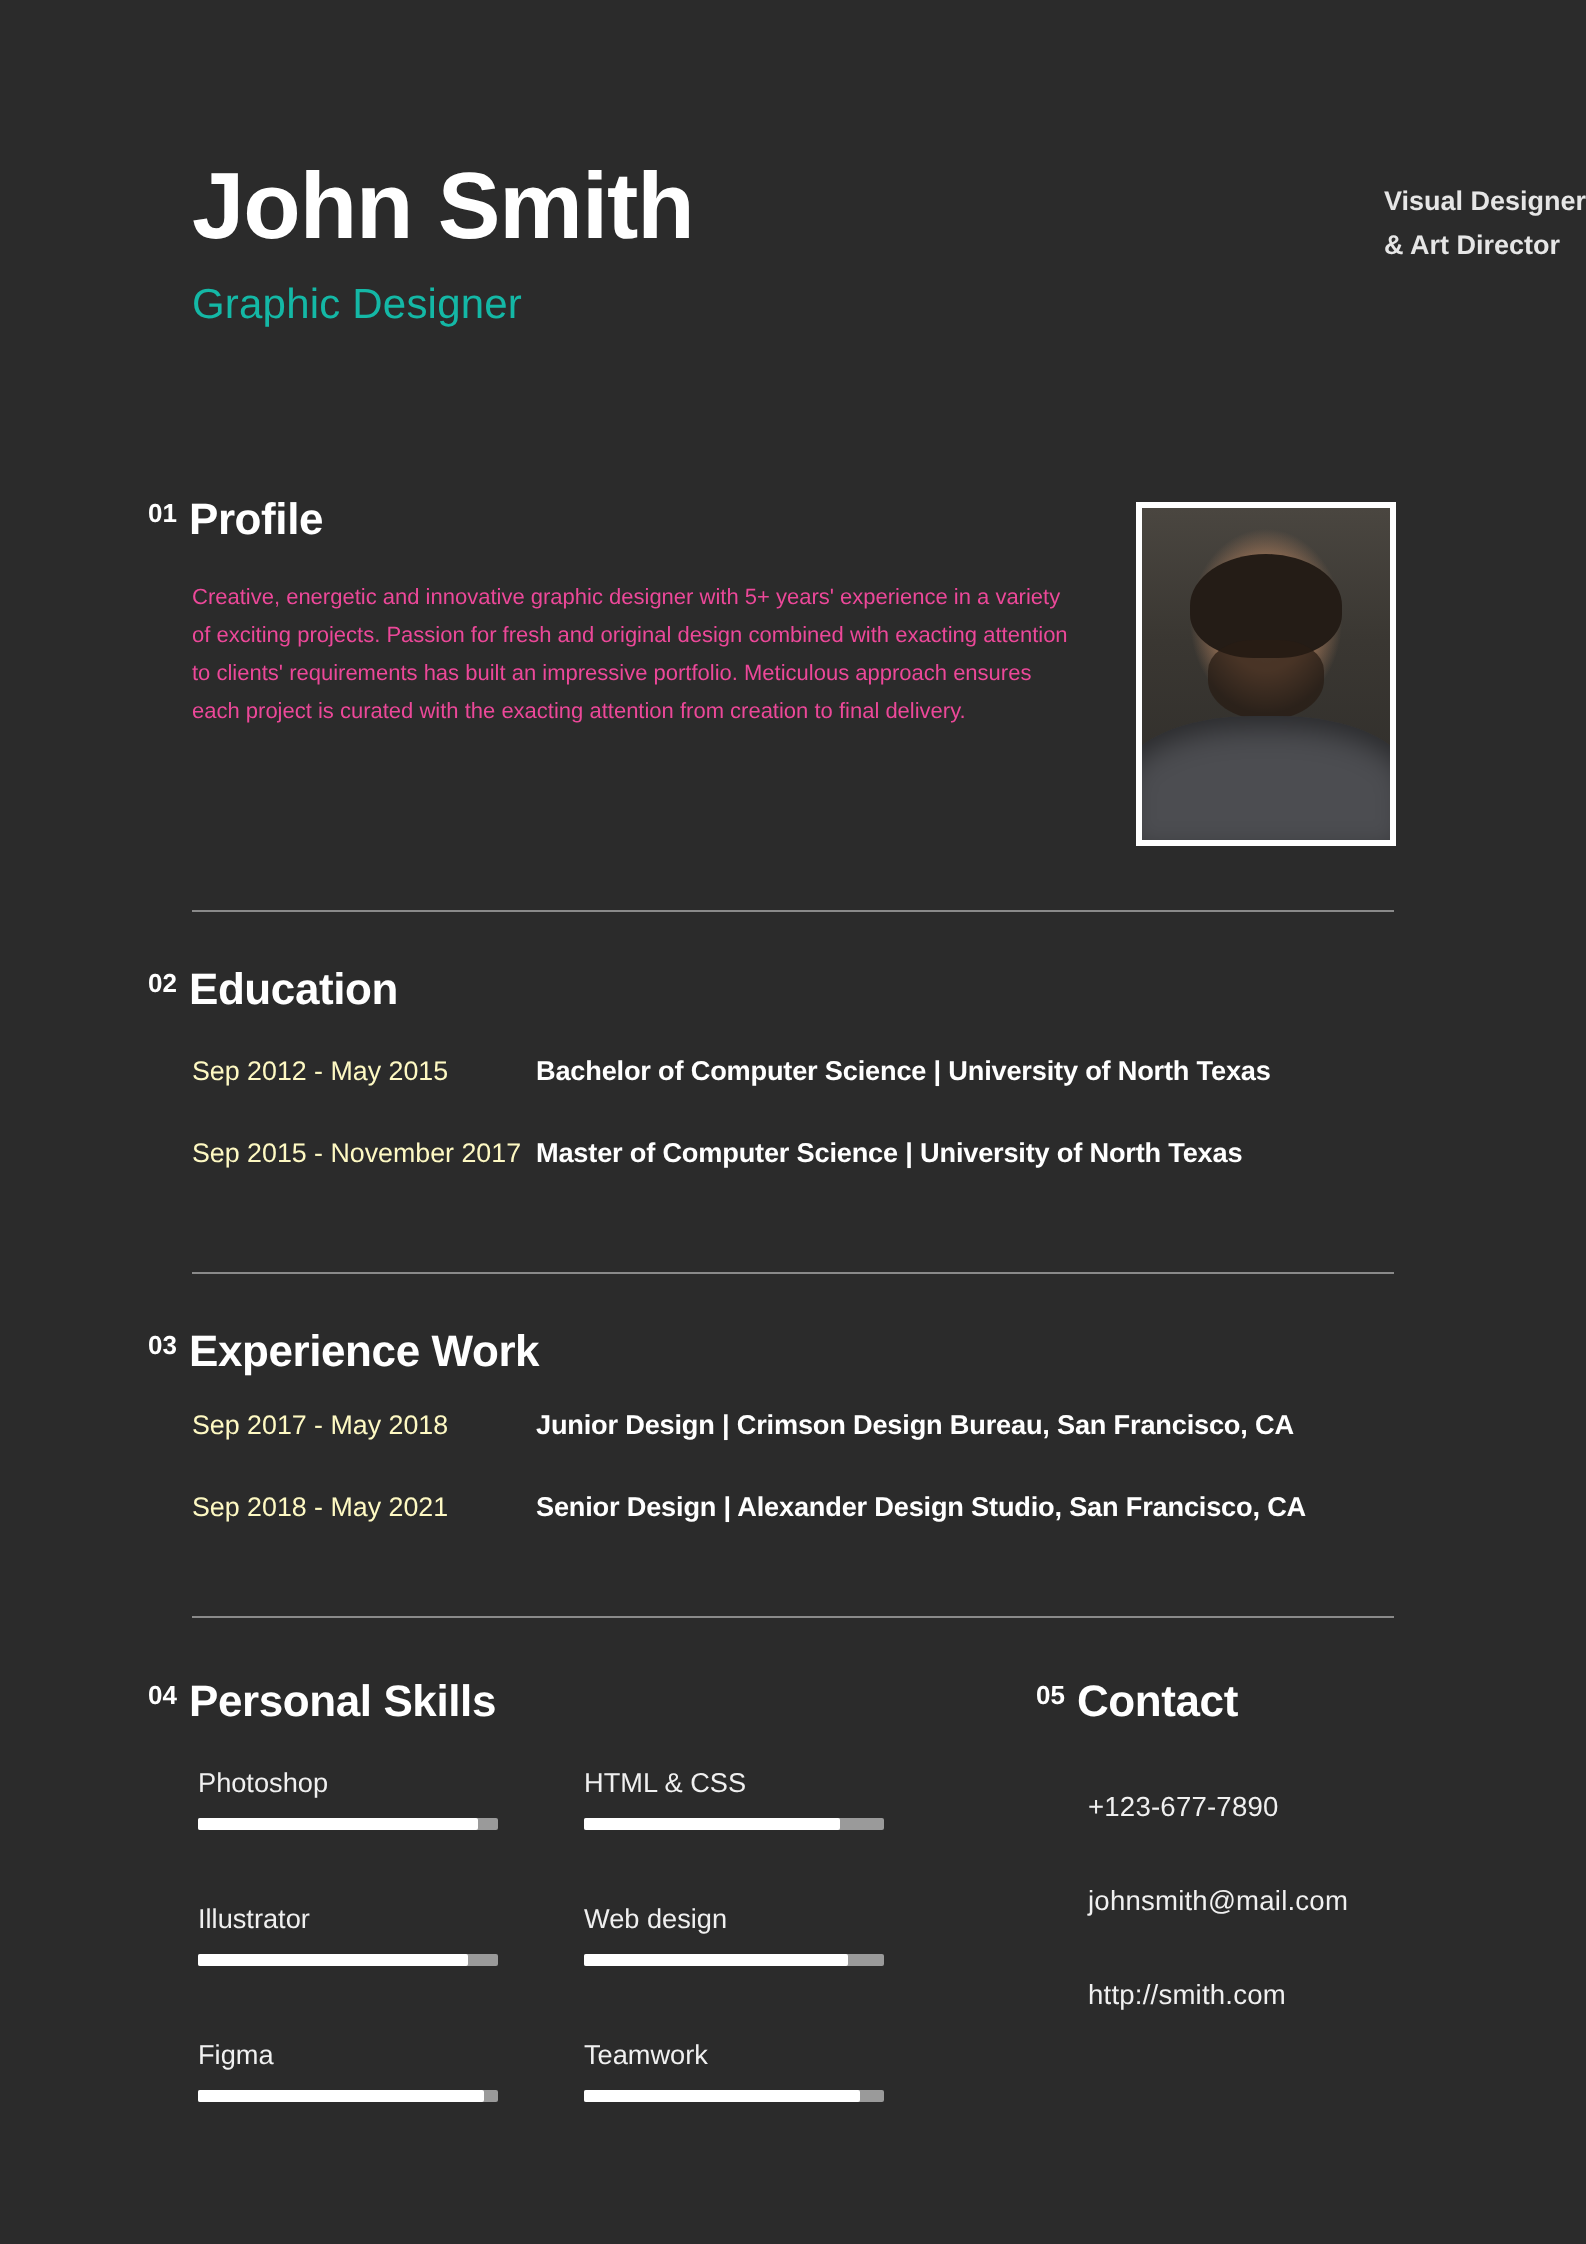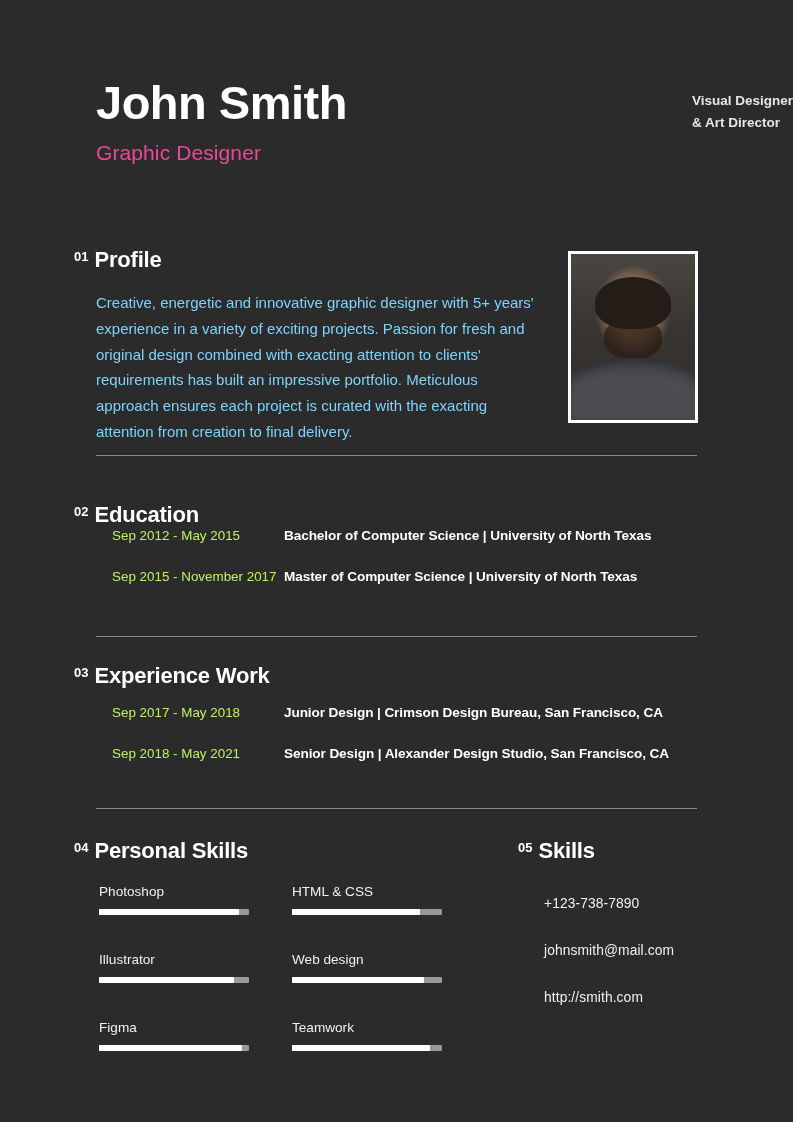--- a/index.html
+++ b/index.html
@@ -33,21 +33,21 @@
     font-size: 47px;
     font-weight: bold;
     letter-spacing: -0.5px;
     line-height: 1.08;
     color: #ffffff;
     margin: 0;
   }
   .role {
     font-size: 21px;
     font-weight: 400;
-    color: #ec4899;
+    color: #14b8a6;
     margin-top: 12px;
     letter-spacing: 0.1px;
   }
   .header-right {
     position: absolute;
     right: 0;
     top: 90px;
     text-align: left;
     font-size: 13.5px;
     line-height: 1.6;
@@ -76,23 +76,23 @@
     letter-spacing: -0.2px;
   }
 
   
   #profile-head { left: 74px; top: 247px; }
   .profile-text {
     position: absolute;
     left: 96px;
     top: 290px;
     width: 440px;
-    font-size: 15px;
+    font-size: 11px;
     line-height: 1.72;
-    color: #7dd3fc;
+    color: #ec4899;
   }
   .photo-frame {
     position: absolute;
     left: 568px;
     top: 251px;
     width: 130px;
     height: 172px;
     border: 3px solid #ffffff;
     box-sizing: border-box;
     overflow: hidden;
@@ -144,43 +144,42 @@
     left: 96px;
     width: 601px;
     height: 1px;
     background: #8a8a8a;
   }
   #rule-1 { top: 455px; }
   #rule-2 { top: 636px; }
   #rule-3 { top: 808px; }
 
   
-  #education-head { left: 74px; top: 482px; margin-top: 20px; }
+  #education-head { left: 74px; top: 482px; }
   #experience-head { left: 74px; top: 663px; }
 
   .entry-list {
     position: absolute;
     left: 96px;
     width: 605px;
   }
   #education-list { top: 528px; }
   #experience-list { top: 705px; }
 
   .entry-row {
     display: flex;
     align-items: baseline;
     margin-bottom: 26px;
   }
   .entry-date {
     width: 172px;
     flex: 0 0 172px;
     font-size: 13.4px;
-    color: #bef264;
+    color: #fef9c3;
     font-weight: 400;
-    margin-left: 16px;
   }
   .entry-desc {
     font-size: 13.6px;
     font-weight: bold;
     color: #ffffff;
     letter-spacing: -0.1px;
   }
 
   
   #skills-head { left: 74px; top: 838px; }
@@ -336,21 +335,21 @@
     <div class="skill">
       <div class="skill-label">Teamwork</div>
       <div class="skill-track">
         <div class="skill-fill" style="width: 92%;"></div>
       </div>
     </div>
   </div>
 
   <div class="section-head" id="contact-head">
     <span class="sec-num">05</span>
-    <span class="sec-title">Skills</span>
+    <span class="sec-title">Contact</span>
   </div>
   <div class="contact-list">
-    <div class="contact-item">+123-738-7890</div>
+    <div class="contact-item">+123-677-7890</div>
     <div class="contact-item">johnsmith@mail.com</div>
     <div class="contact-item">http://smith.com</div>
   </div>
 
 </div>
 
 </body></html>

